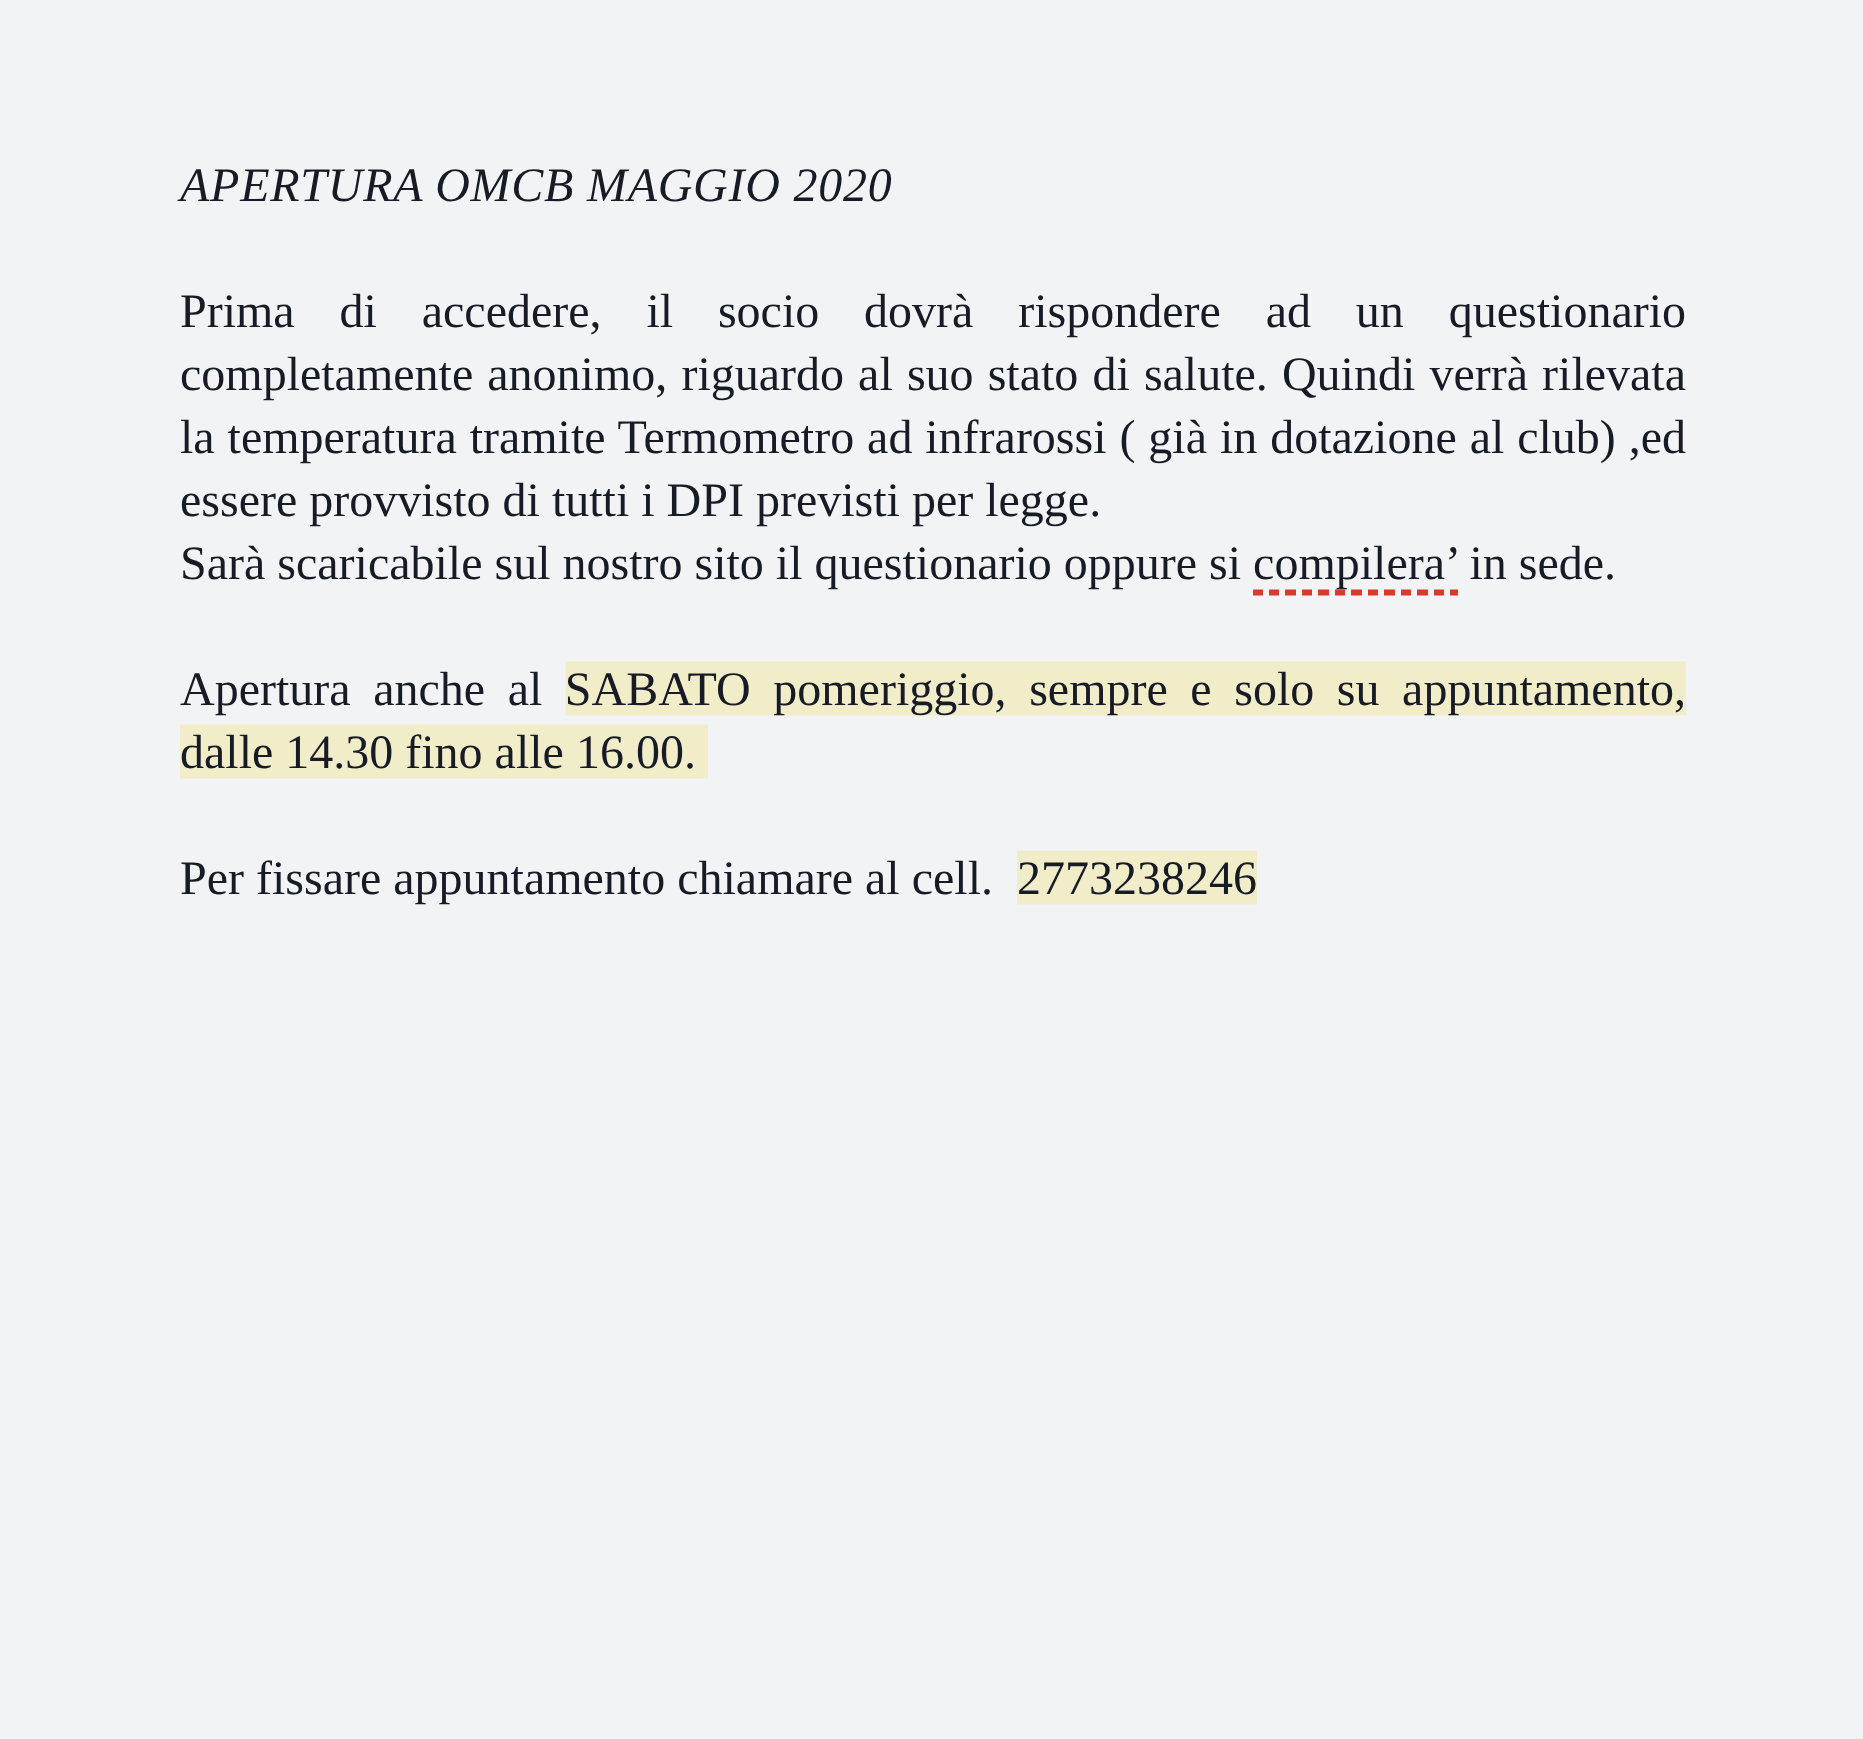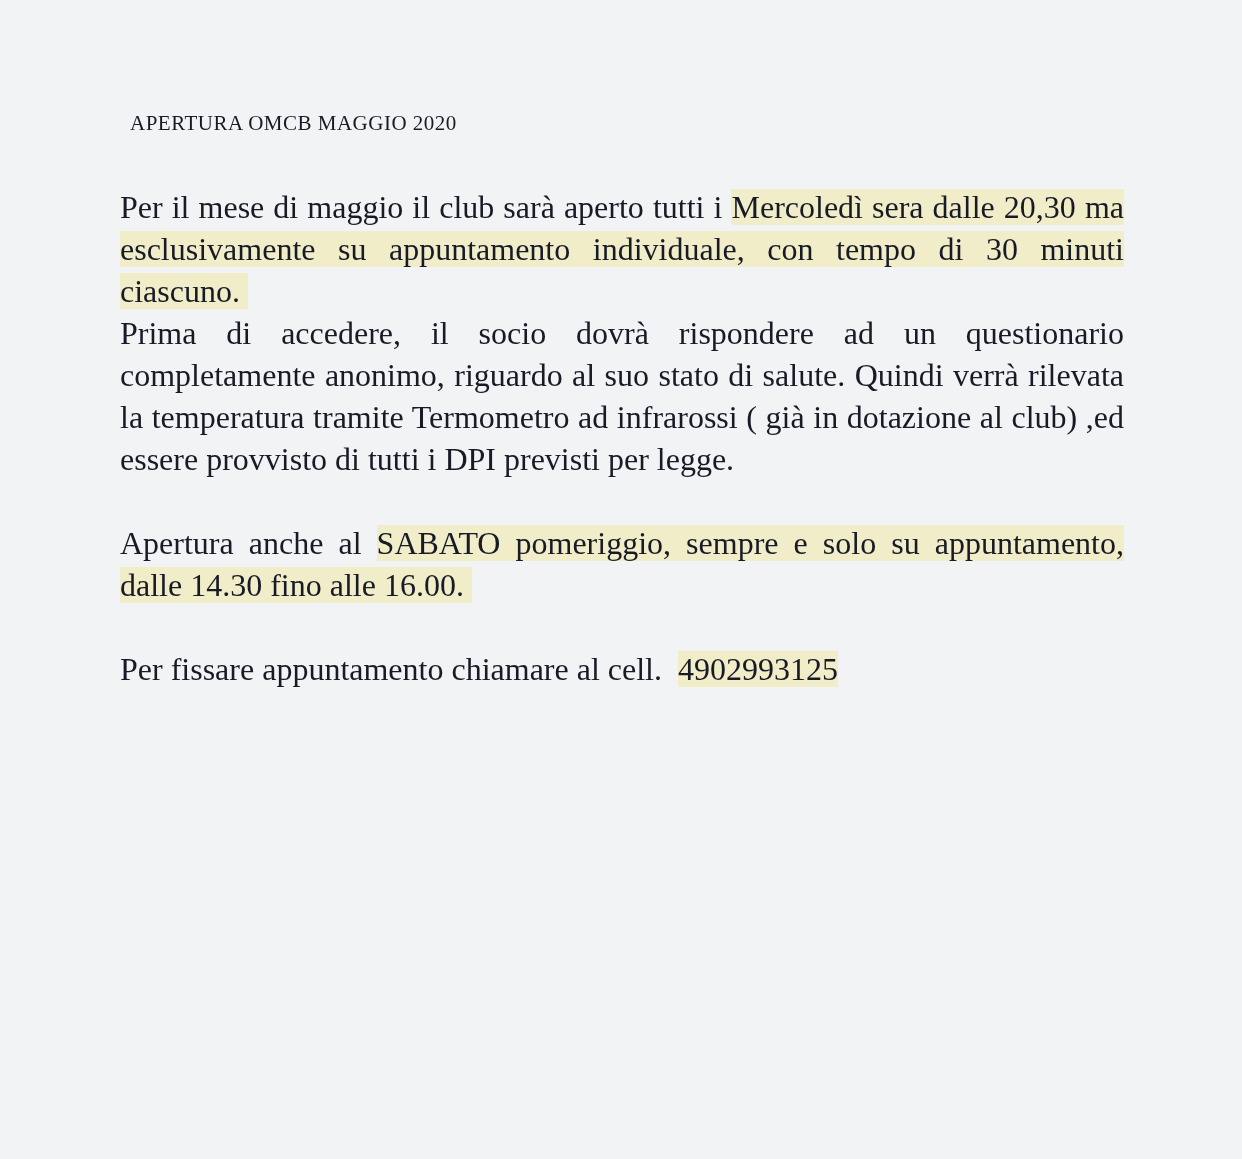--- a/index.html
+++ b/index.html
@@ -20,25 +20,26 @@
     color: var(--ink);
     overflow: hidden;
   }
   .page {
     position: absolute;
     left: 120px;
     top: 102px;
     width: 1004px;
   }
   .title {
-    font-size: 21px;
+    font-size: 32px;
     font-weight: 400;
     line-height: 42px;
-    margin: 0 0 42px 10px;
+    margin: 0 0 42px 0;
     letter-spacing: 0.5px;
+    font-style: italic;
   }
   .para {
     margin: 0;
     font-size: 32px;
     line-height: 42px;
     text-align: justify;
   }
   .para.gap-above {
     margin-top: 42px;
   }
@@ -60,24 +61,24 @@
     padding-bottom: 4px;
   }
 </style>
 </head>
 <body>
 
 <div class="page">
 
   <h1 class="title">APERTURA OMCB MAGGIO 2020</h1>
 
-  <p class="para"><span>Per il mese di maggio il club sarà aperto tutti i </span><span class="hl">Mercoledì sera dalle 20,30 ma esclusivamente su appuntamento individuale, con tempo di 30 minuti ciascuno.&nbsp;</span></p>
 
   <p class="para"><span>Prima di accedere, il socio dovrà rispondere ad un questionario completamente anonimo, riguardo al suo stato di salute. Quindi verrà rilevata la temperatura tramite Termometro ad infrarossi ( già in dotazione al club) ,ed essere provvisto di tutti i DPI previsti per legge.</span></p>
 
+  <p class="para"><span>Sarà scaricabile sul nostro sito il questionario oppure si </span><span class="spellcheck">compilera’</span><span> in sede.</span></p>
 
 
   <p class="para gap-above"><span>Apertura anche al </span><span class="hl">SABATO pomeriggio, sempre e solo su appuntamento, dalle 14.30 fino alle 16.00.&nbsp;</span></p>
 
 
-  <p class="para gap-above"><span>Per fissare appuntamento chiamare al cell. &nbsp;</span><span class="hl">4902993125</span></p>
+  <p class="para gap-above"><span>Per fissare appuntamento chiamare al cell. &nbsp;</span><span class="hl">2773238246</span></p>
 
 </div>
 
 </body></html>

